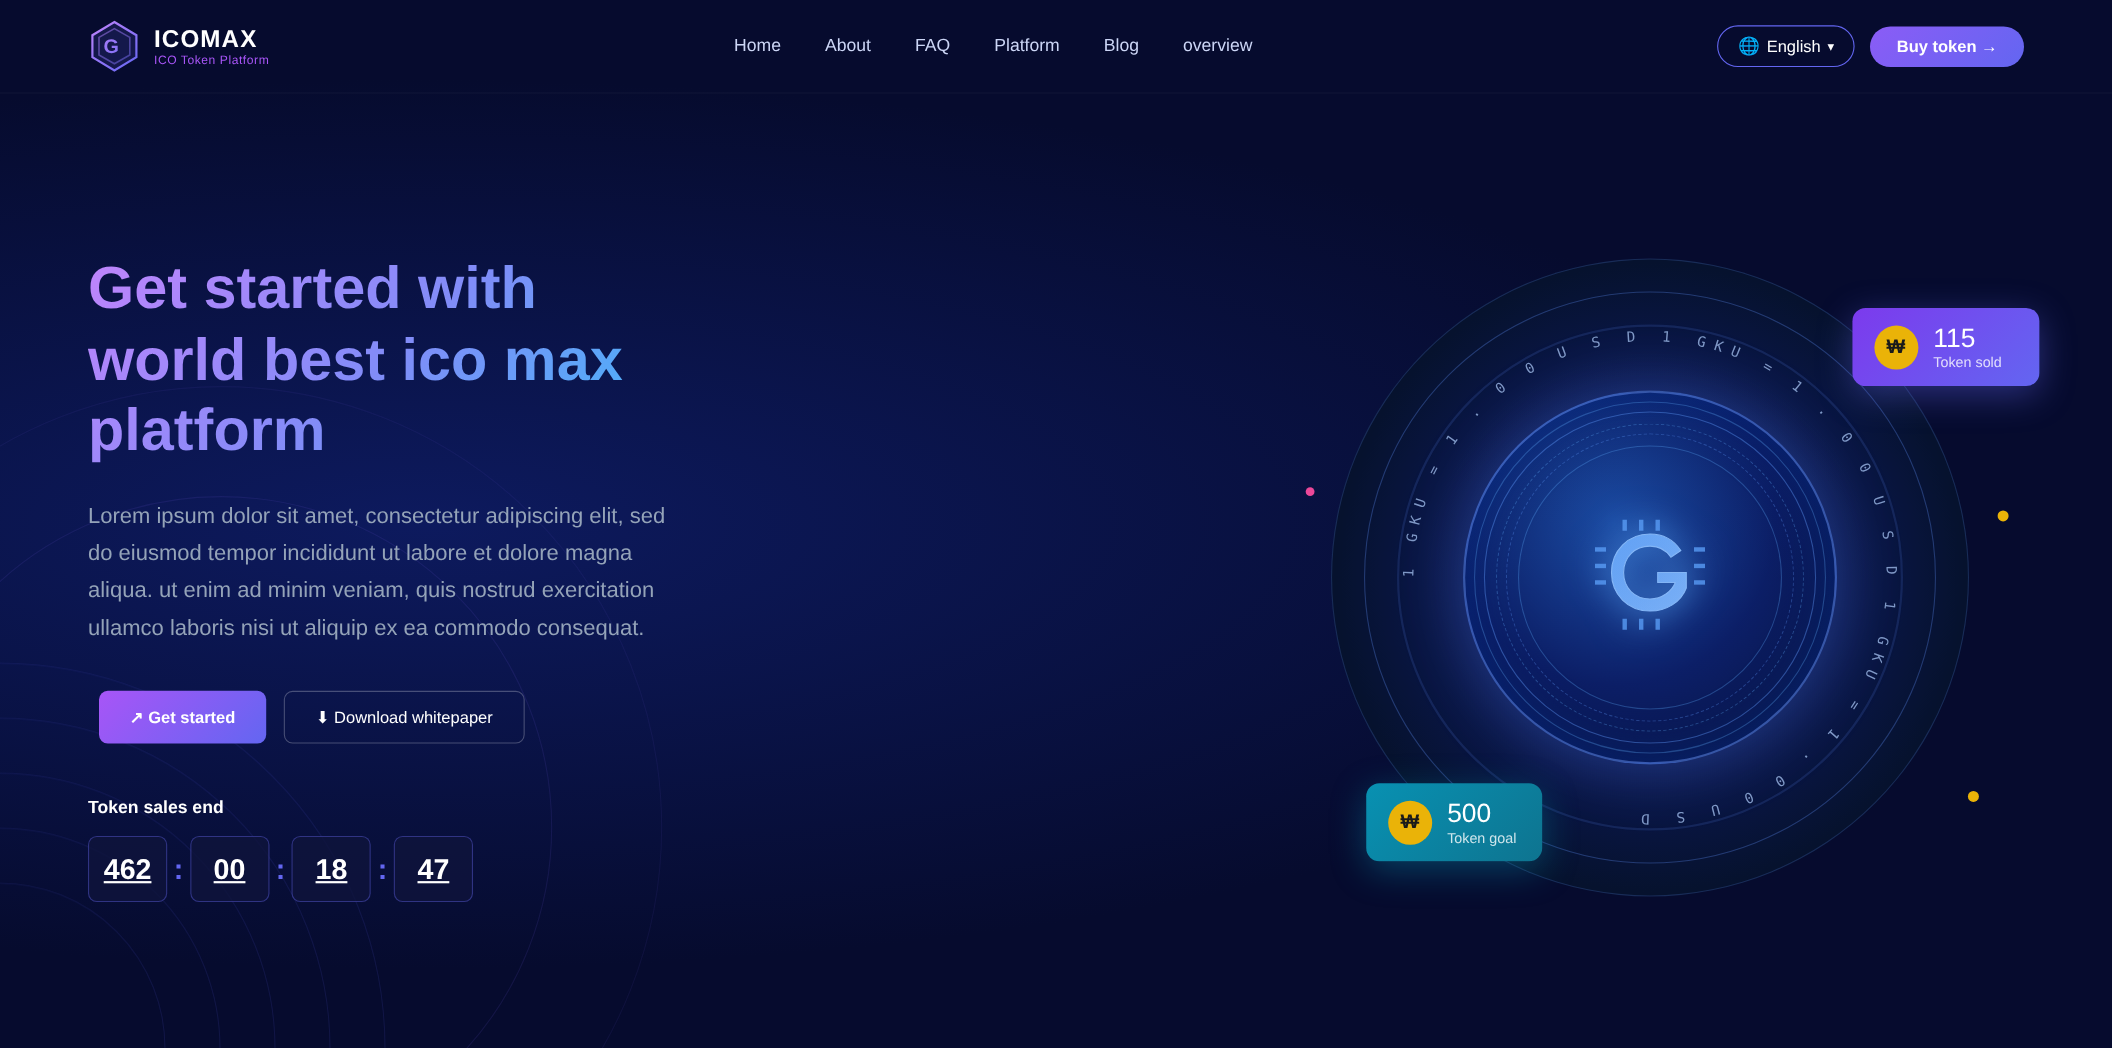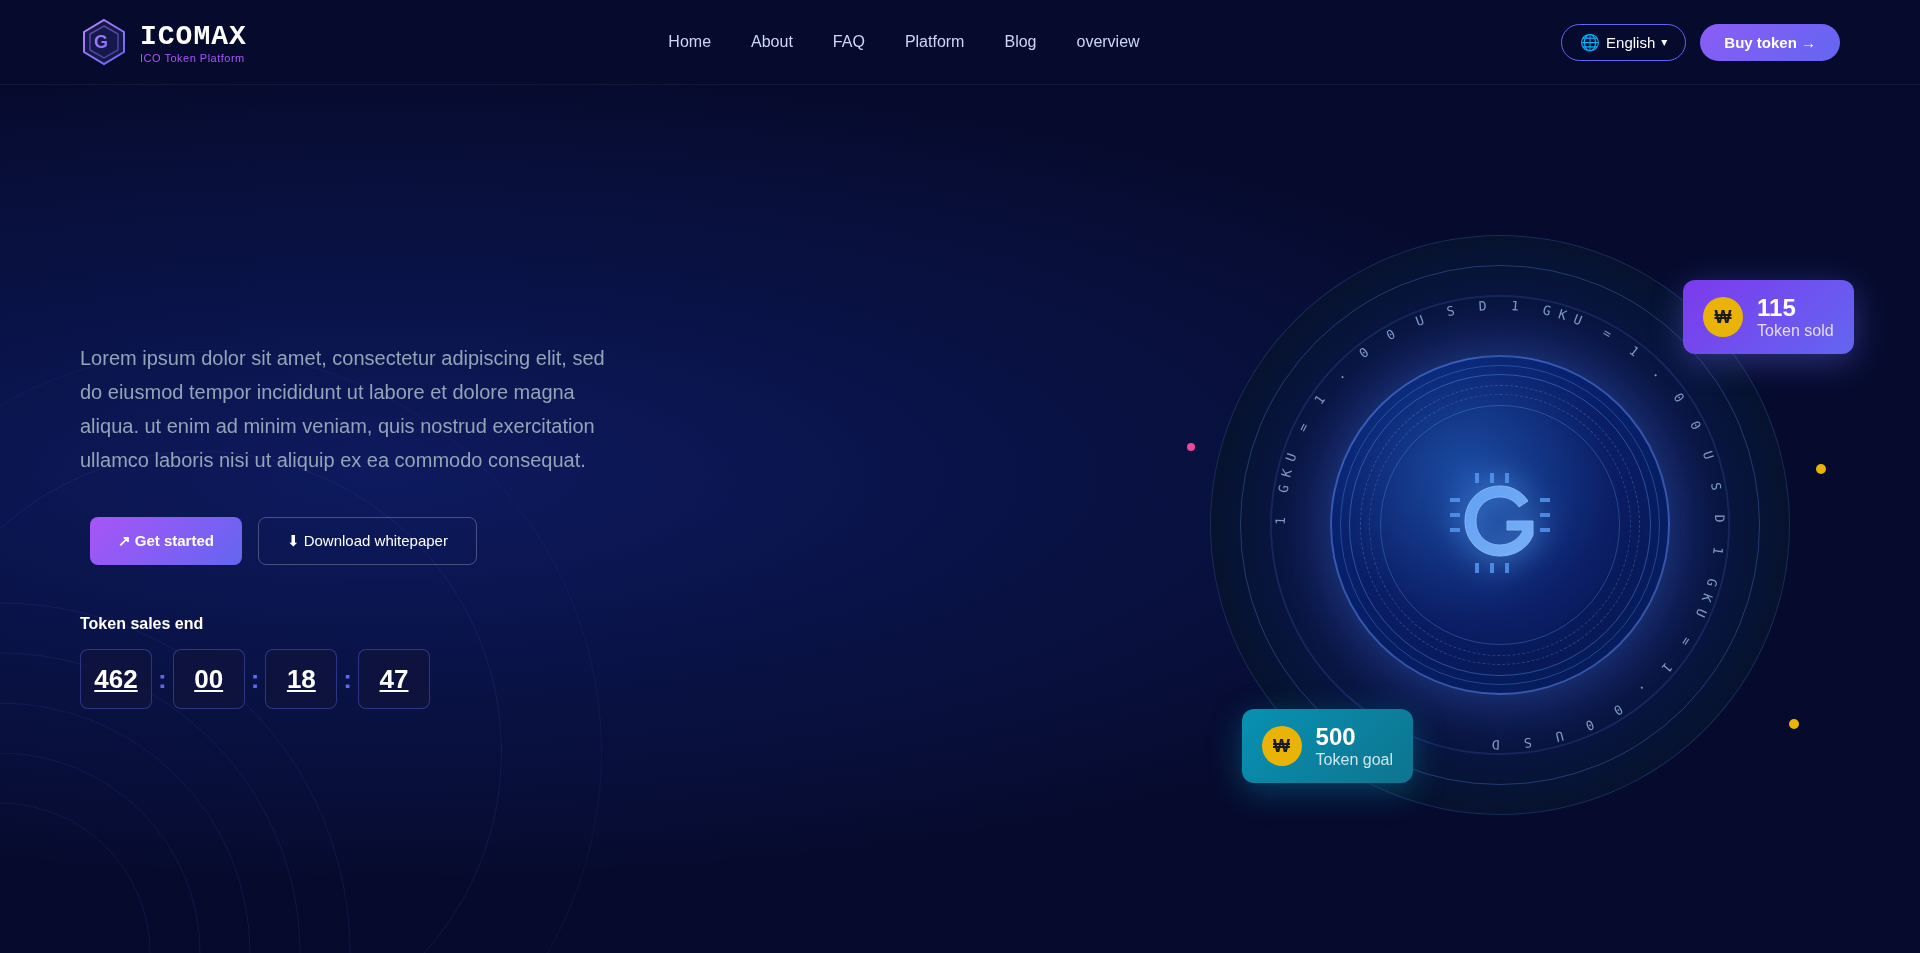--- a/index.html
+++ b/index.html
@@ -62,25 +62,24 @@
     }
     .logo-icon {
       width: 48px;
       height: 48px;
     }
     .logo-text-block {
       display: flex;
       flex-direction: column;
     }
     .logo-name {
-      font-size: 28px;
+      font-size: 22px;
       font-weight: 700;
       color: #fff;
       letter-spacing: 1px;
-      font-family: Liberation Mono, monospace;
     }
     .logo-subtitle {
       font-size: 11px;
       color: #a855f7;
       letter-spacing: 0.5px;
     }
     .nav-links {
       display: flex;
       align-items: center;
       gap: 40px;
@@ -387,25 +386,25 @@
       font-weight: 700;
       color: #1a1a1a;
       flex-shrink: 0;
     }
     .token-badge-text {
       display: flex;
       flex-direction: column;
     }
     .token-badge-number {
       font-size: 24px;
-      font-weight: 700;
+      font-weight: 400;
       color: #fff;
     }
     .token-badge-label {
-      font-size: 16px;
+      font-size: 13px;
       color: rgba(255,255,255,0.8);
     }
 
     
     .token-goal-badge {
       position: absolute;
       bottom: 12%;
       left: 12%;
       background: linear-gradient(135deg, #0891b2, #0e7490);
       border-radius: 12px;
@@ -493,20 +492,21 @@
     </button>
     <button class="buy-token-btn">
       <span>Buy token →</span>
     </button>
   </div>
 </nav>
 
 <section class="hero">
 
   <div class="hero-left">
+    <h1 class="hero-title">Get started with world best ico max platform</h1>
     <p class="hero-desc">Lorem ipsum dolor sit amet, consectetur adipiscing elit, sed do eiusmod tempor incididunt ut labore et dolore magna aliqua. ut enim ad minim veniam, quis nostrud exercitation ullamco laboris nisi ut aliquip ex ea commodo consequat.</p>
 
     <div class="hero-buttons">
       <button class="btn-get-started">
         <span>↗ Get started</span>
       </button>
       <button class="btn-download">
         <span>⬇ Download whitepaper</span>
       </button>
     </div>

